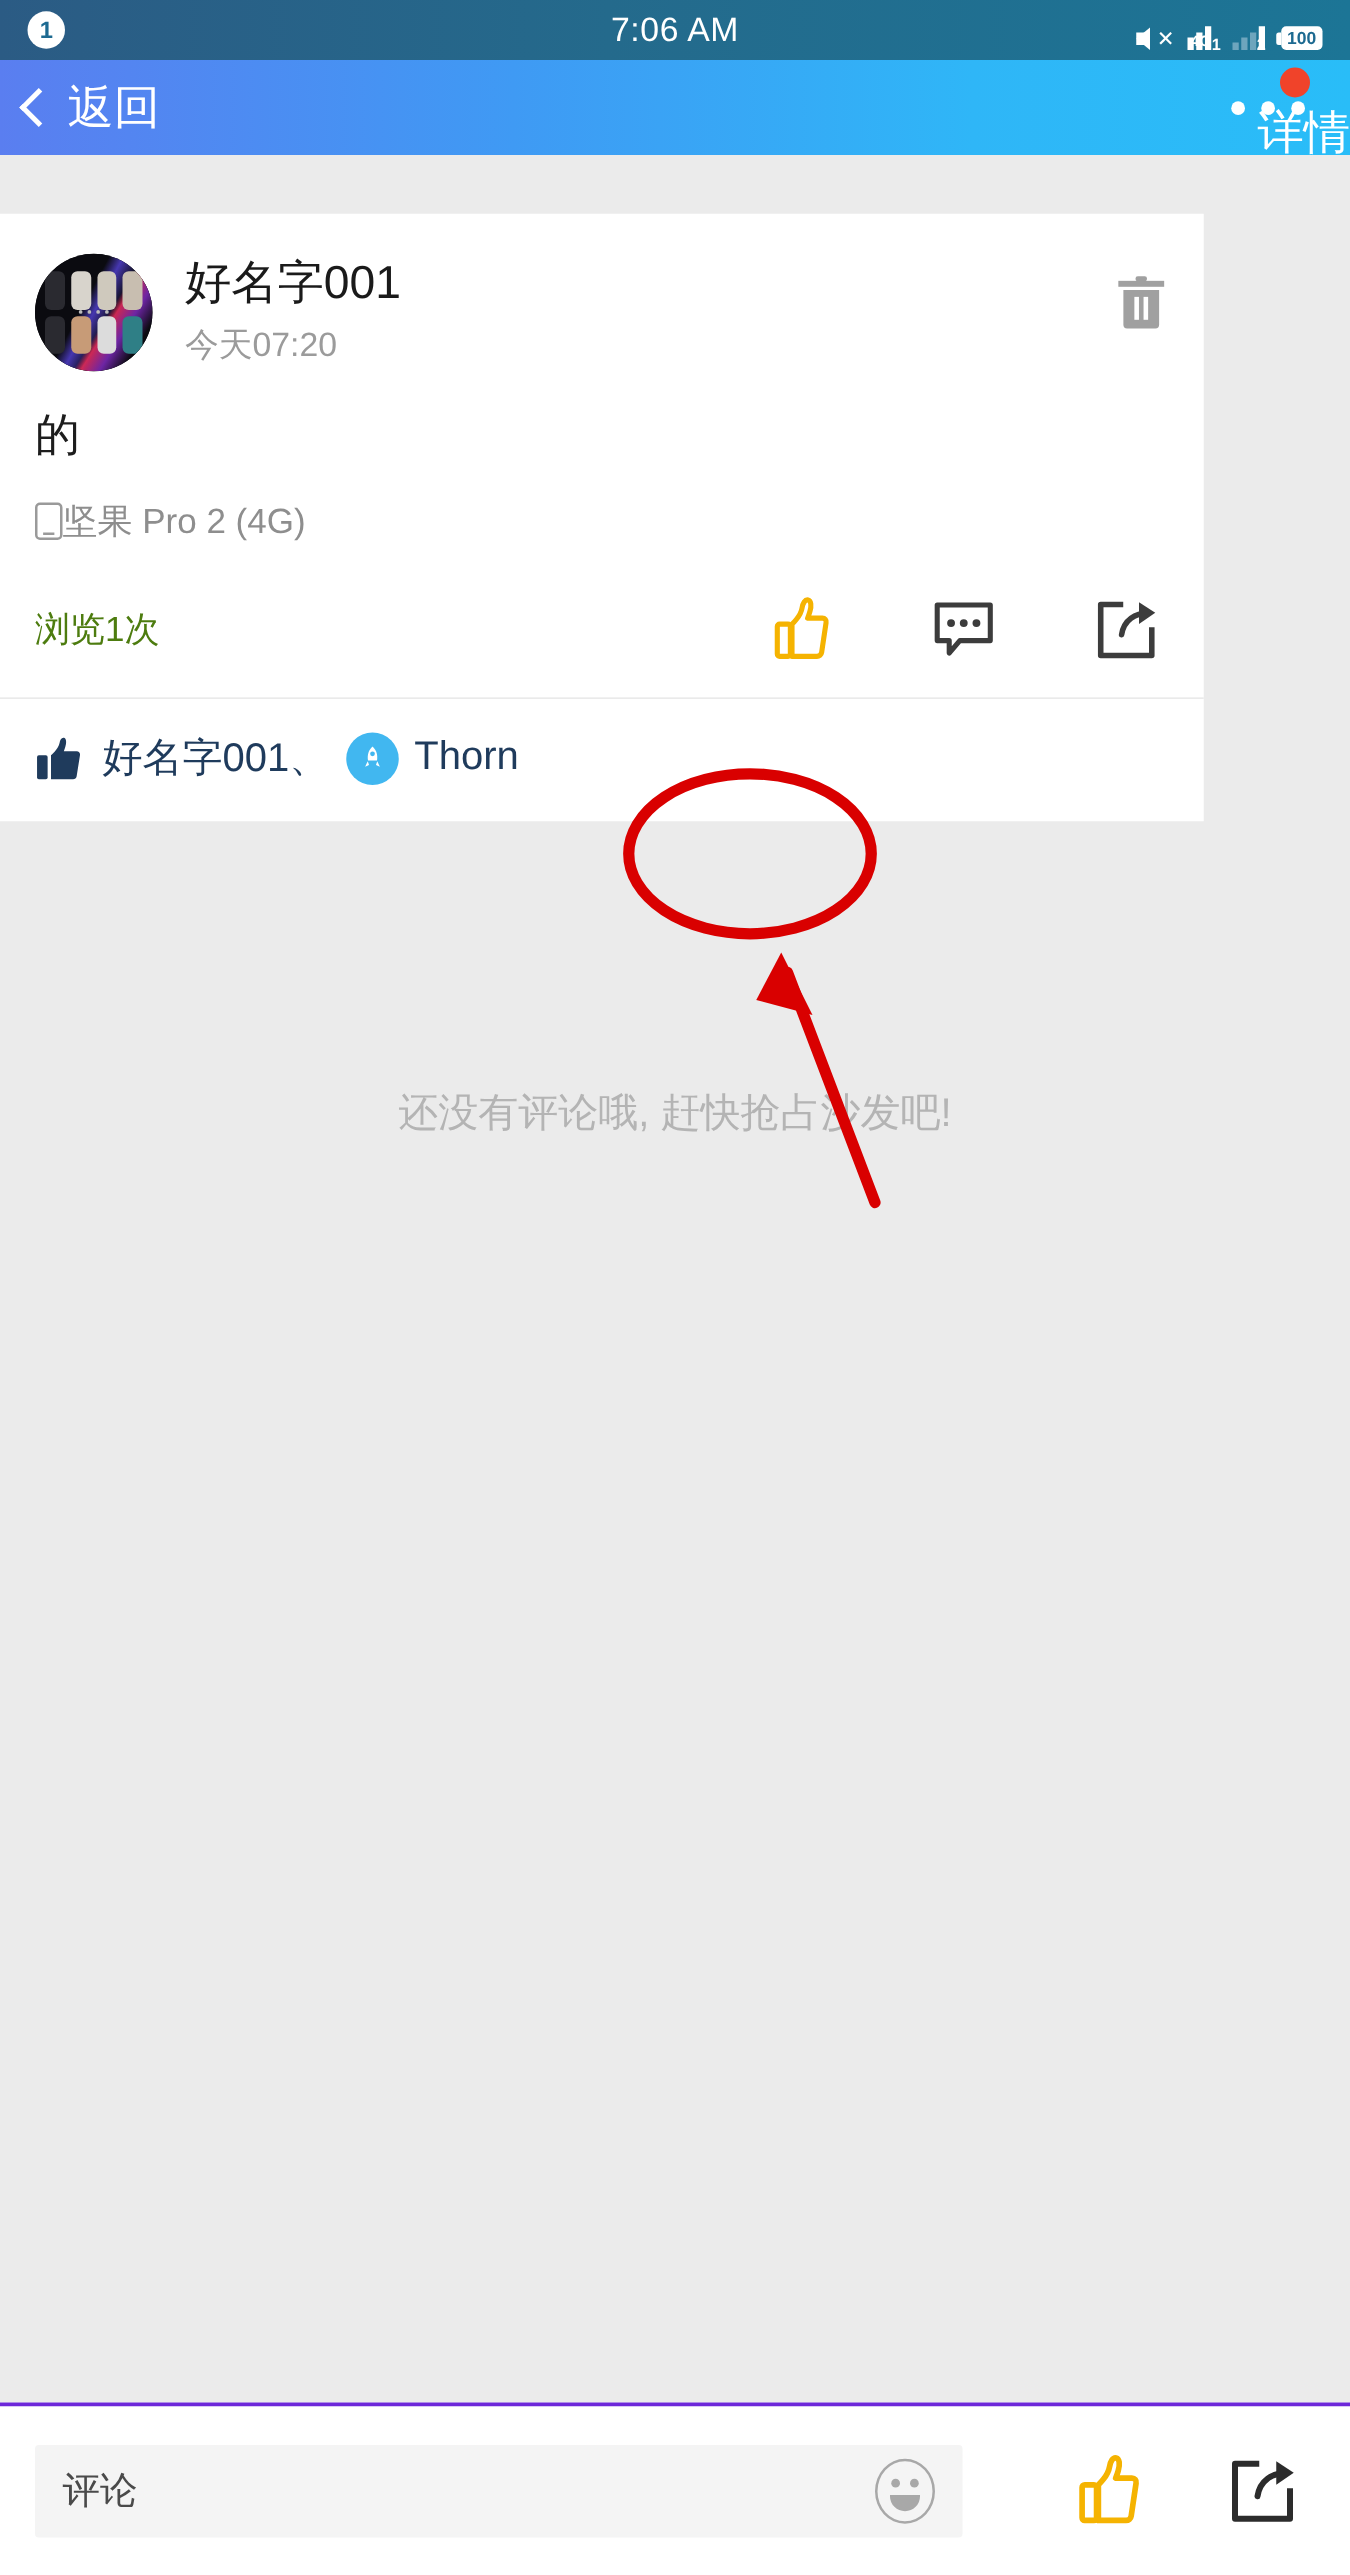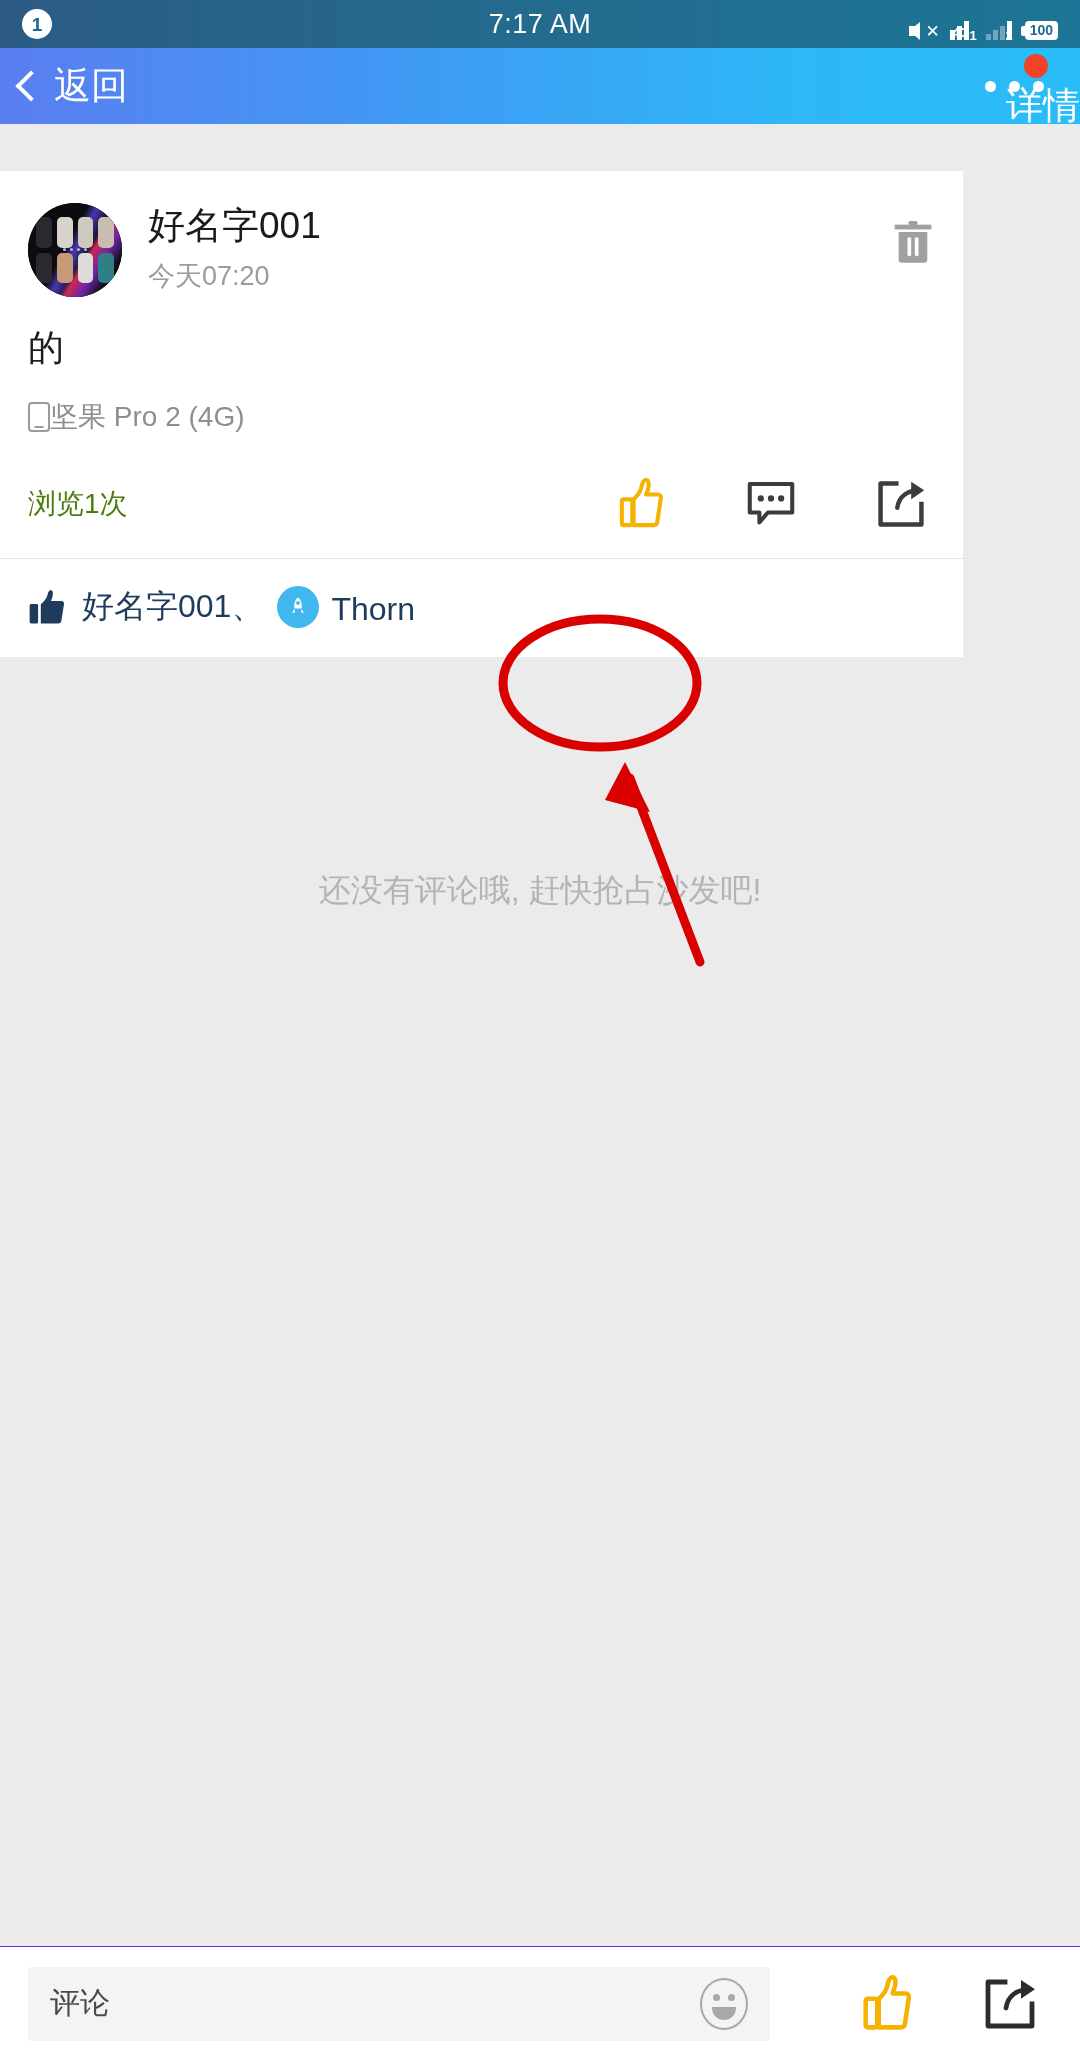--- a/index.html
+++ b/index.html
@@ -156,38 +156,38 @@
   .views { font-size:28px; color:#4d7c0f; }
   .act-group { margin-left:auto; display:flex; align-items:center; gap:78px; padding-right:8px; }
   .act { cursor:pointer; display:flex; align-items:center; justify-content:center; }
 
   .divider { height:1px; background:#e4e4e4; margin:0 -28px; }
 
   .likes-row {
     display:flex; align-items:center; gap:14px; padding:26px 0 28px 0;
   }
   .like-names { font-size:32px; color:#1f3b5c; }
-  .thorn-chip { display:inline-flex; align-items:flex-end; gap:12px; vertical-align:middle; }
+  .thorn-chip { display:inline-flex; align-items:flex-start; gap:12px; vertical-align:middle; }
   .thorn-av {
     width:42px; height:42px; border-radius:50%; background:#41b7f0;
     display:inline-flex; align-items:center; justify-content:center;
   }
 
   
   .comments {
     position:absolute; left:0; top:744px; width:1080px; height:1202px; background:#ebebeb;
   }
   .empty-msg {
     text-align:center; padding-top:125px; font-size:32px; color:#b4b4b4;
   }
 
   
   .bottombar {
-    position:absolute; left:0; bottom:0; width:1080px; height:114px; background:#fff;
-    border-top:1px solid #6d28d9; display:flex; align-items:center; padding:0 28px;
+    position:absolute; left:0; bottom:0; width:1080px; height:138px; background:#fff;
+    border-top:3px solid #6d28d9; display:flex; align-items:center; padding:0 28px;
   }
   .comment-input {
     flex:0 0 742px; height:74px; background:#f4f4f4; border-radius:3px;
     display:flex; align-items:center; padding:0 22px;
   }
   .comment-ph { font-size:30px; color:#4a4a4a; }
   .emoji {
     margin-left:auto; width:48px; height:52px; border:2.5px solid #a8a8a8;
     border-radius:50%; position:relative;
   }
@@ -206,21 +206,21 @@
 </head>
 <body>
 
 <div id="screen">
 
   <div class="statusbar">
     <div class="sb-left">
       <div class="sim-badge">1</div>
     </div>
     <div class="sb-center">
-      <div class="sb-clock">7:17 AM</div>
+      <div class="sb-clock">7:06 AM</div>
     </div>
     <div class="sb-right">
       <div class="mute-ico">
         <span class="spk"></span>
           <span class="mute-x">✕</span>
       </div>
       <div class="sig">
         <span class="sig-4g">4G</span>
         <b></b>
           <b></b>

